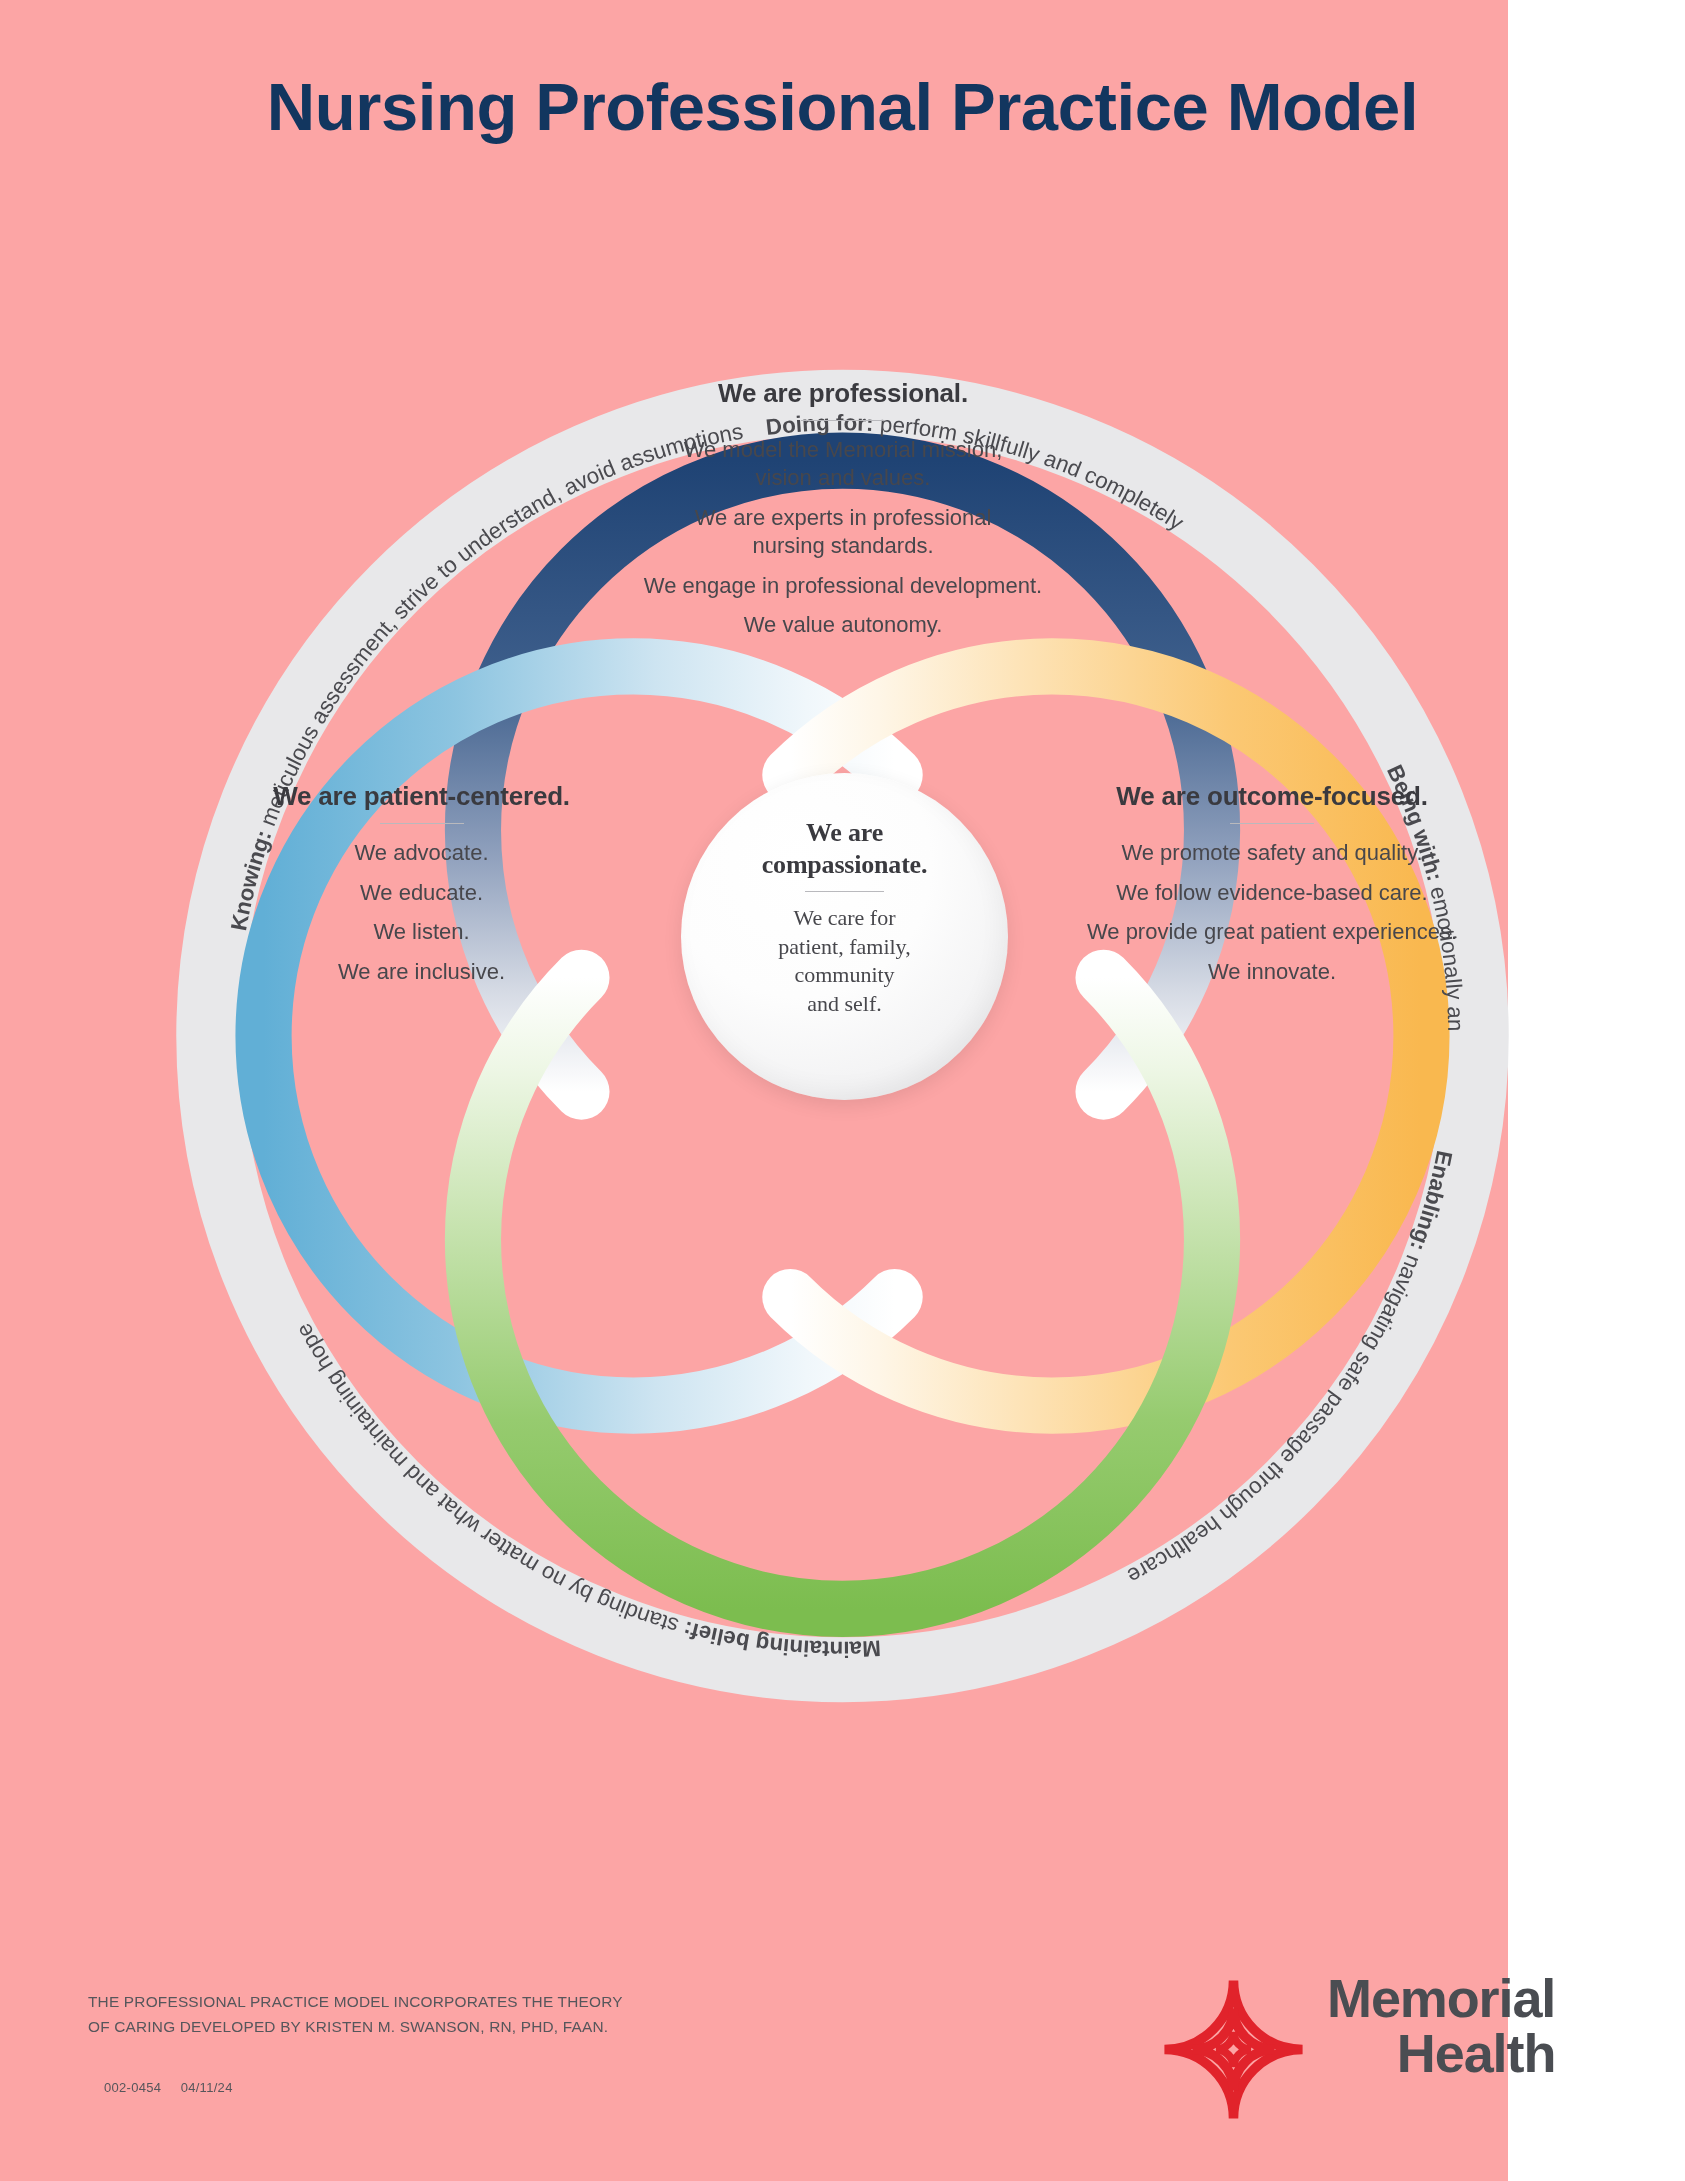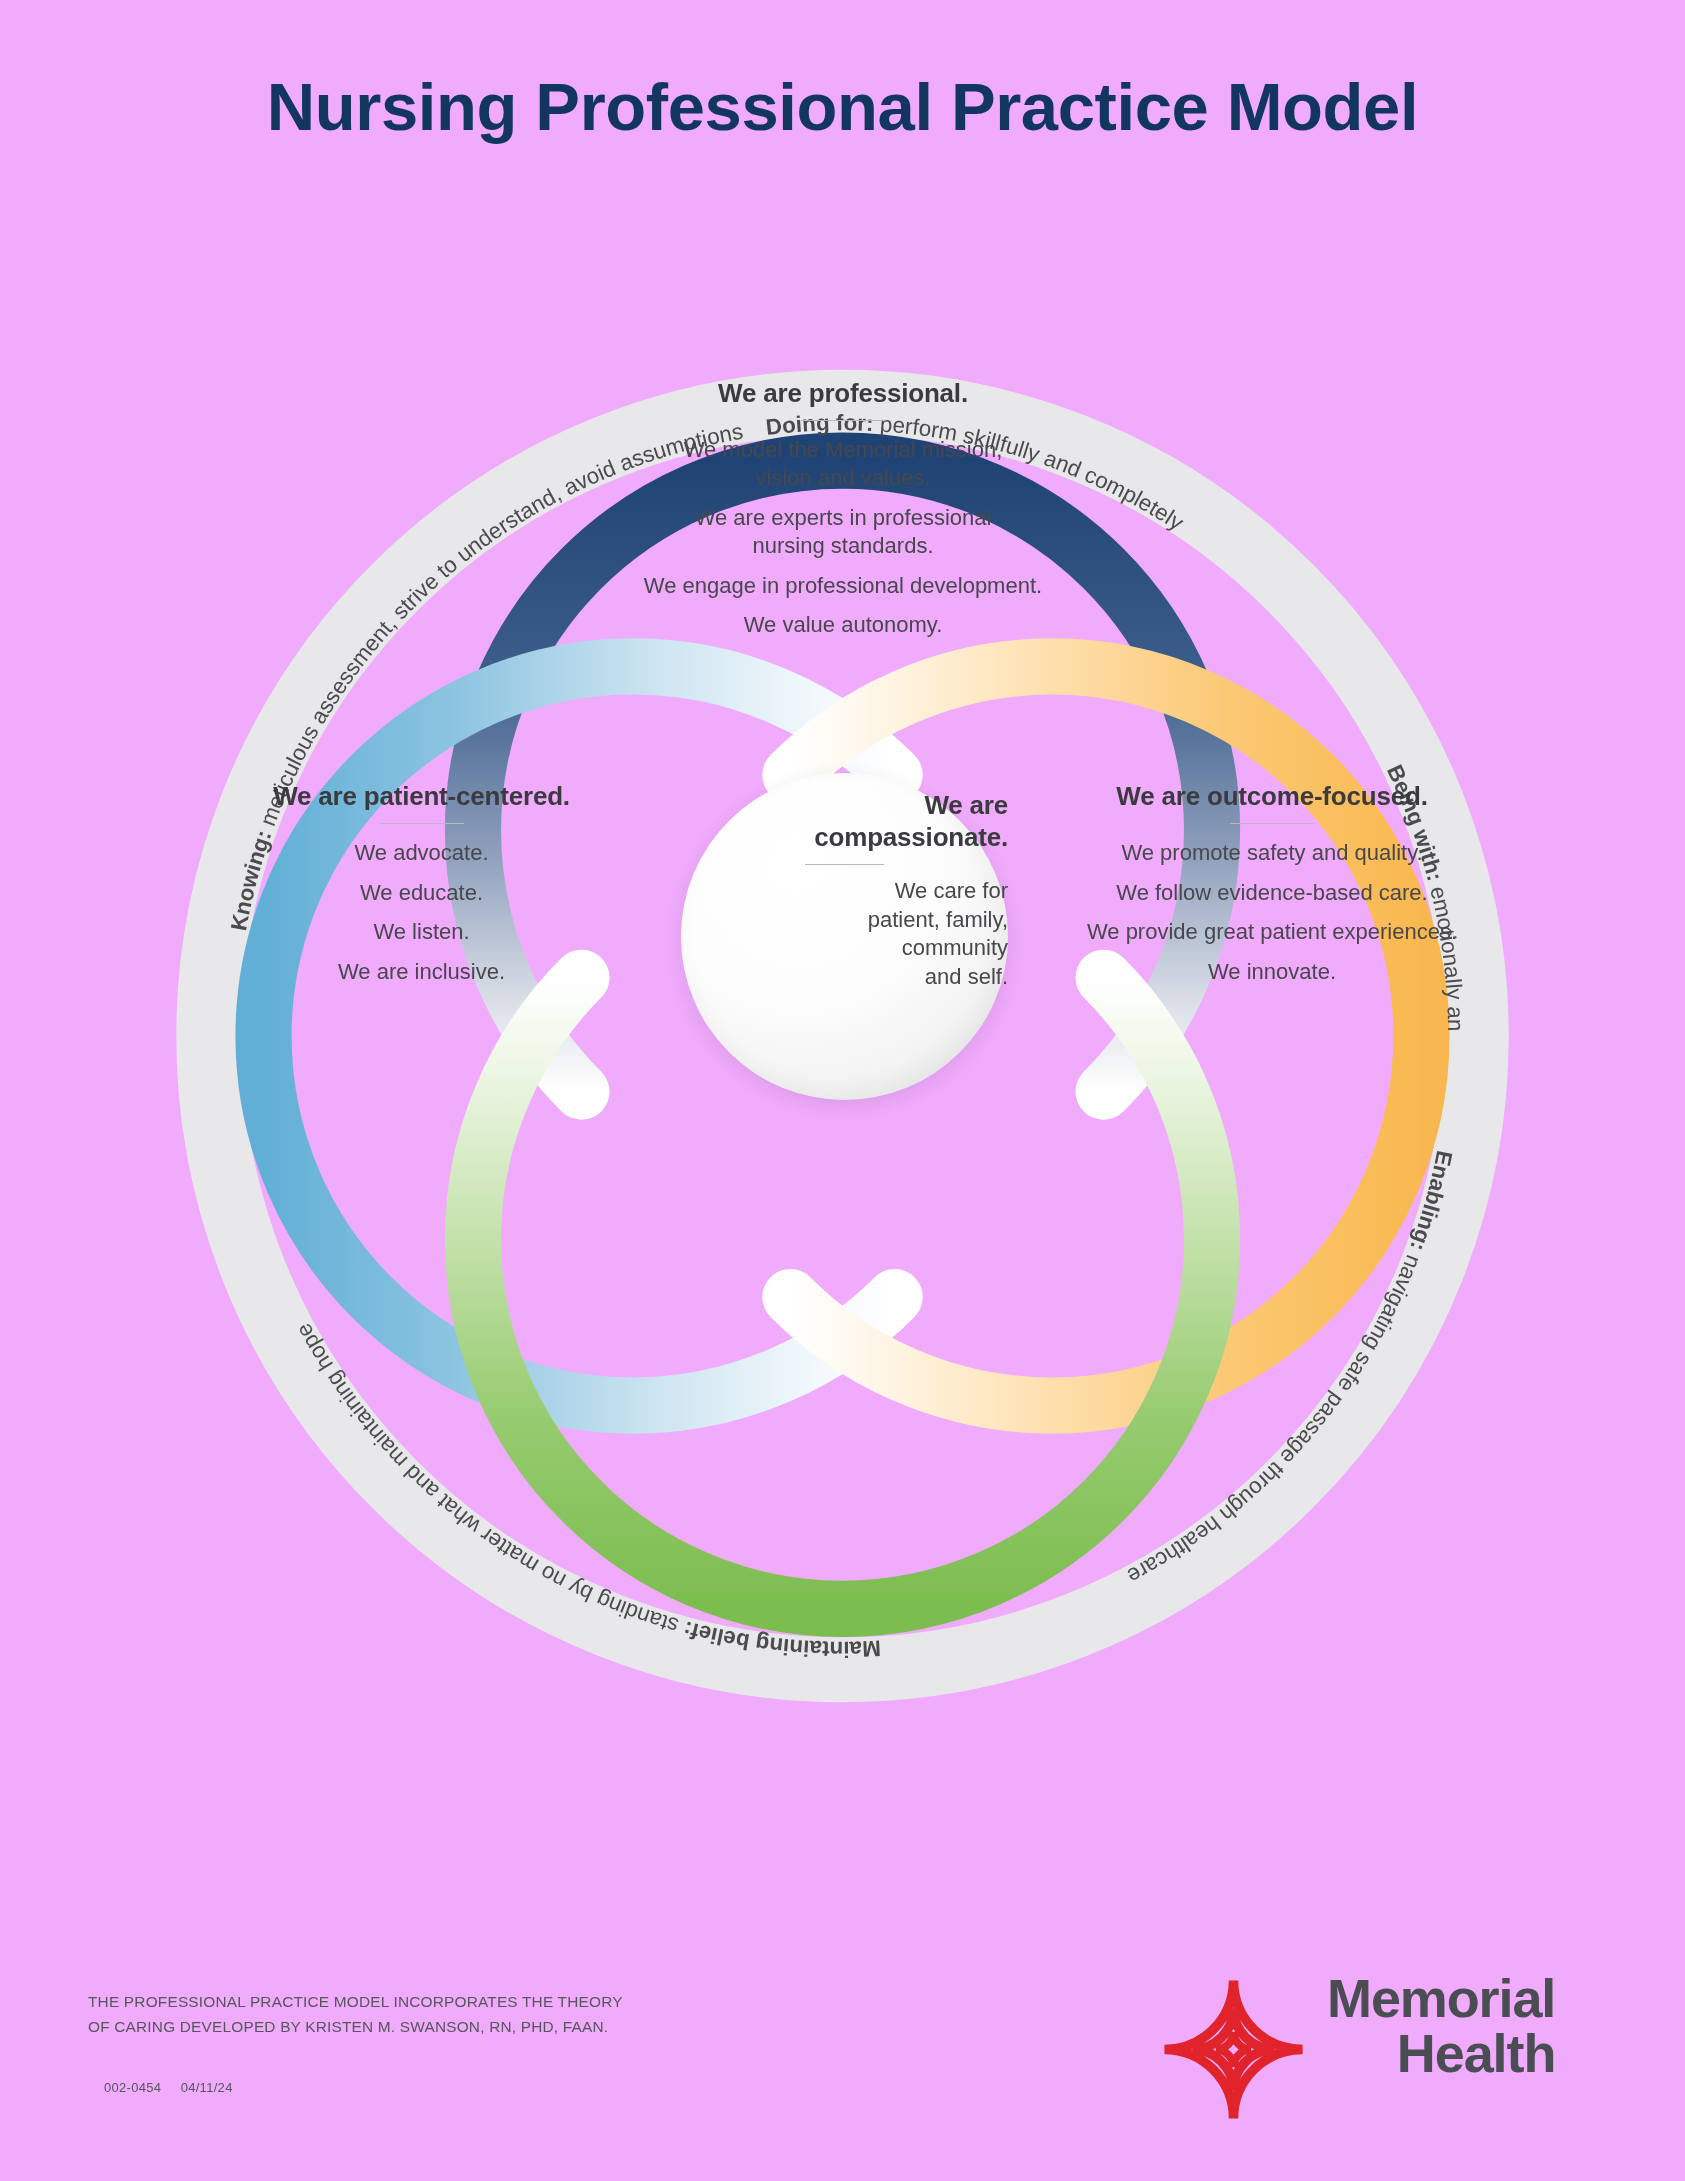--- a/index.html
+++ b/index.html
@@ -4,22 +4,22 @@
 <style>
   * { box-sizing: border-box; margin: 0; padding: 0; }
   html, body {
     width: 1685px; height: 2181px;
     background: #ffffff;
     font-family: "Liberation Sans", sans-serif;
     overflow: hidden;
   }
   #page {
     position: relative;
-    width: 1685px; height: 2181px;
-    background: #f0abfc;
+    width: 1508px; height: 2181px;
+    background: #fca5a5;
   }
 
   
   #title {
     position: absolute;
     top: 68px; left: 0; width: 1685px;
     text-align: center;
     font-size: 67px;
     font-weight: 700;
     letter-spacing: -0.4px;
@@ -73,23 +73,24 @@
     position: absolute;
     left: 611px; top: 527px;
     width: 327px; height: 327px;
     border-radius: 50%;
     background:
       radial-gradient(circle at 36% 28%, #ffffff 0%, #fdfdfd 42%, #f3f3f4 72%, #e7e7e9 92%, #dededf 100%);
     box-shadow: 0 5.3px 19.3px rgba(0,0,0,0.09), inset -7px -8.8px 23px rgba(0,0,0,0.045);
   }
   #block-center {
     position: absolute;
-    left: 611px; top: 544px;
+    left: 611px; top: 571px;
     width: 327px;
-    text-align: right;
+    text-align: center;
+    font-family: Liberation Serif, serif;
   }
   #block-center .head {
     font-size: 26px; font-weight: 700; color: #3a3a3f; line-height: 1.22;
     white-space: pre-line;
   }
   #block-center .rule { width: 79px; margin: 10.5px auto 12.3px auto; }
   #block-center .line {
     font-size: 22px; line-height: 1.3; color: #47474c; white-space: pre-line;
     margin-bottom: 0;
   }

